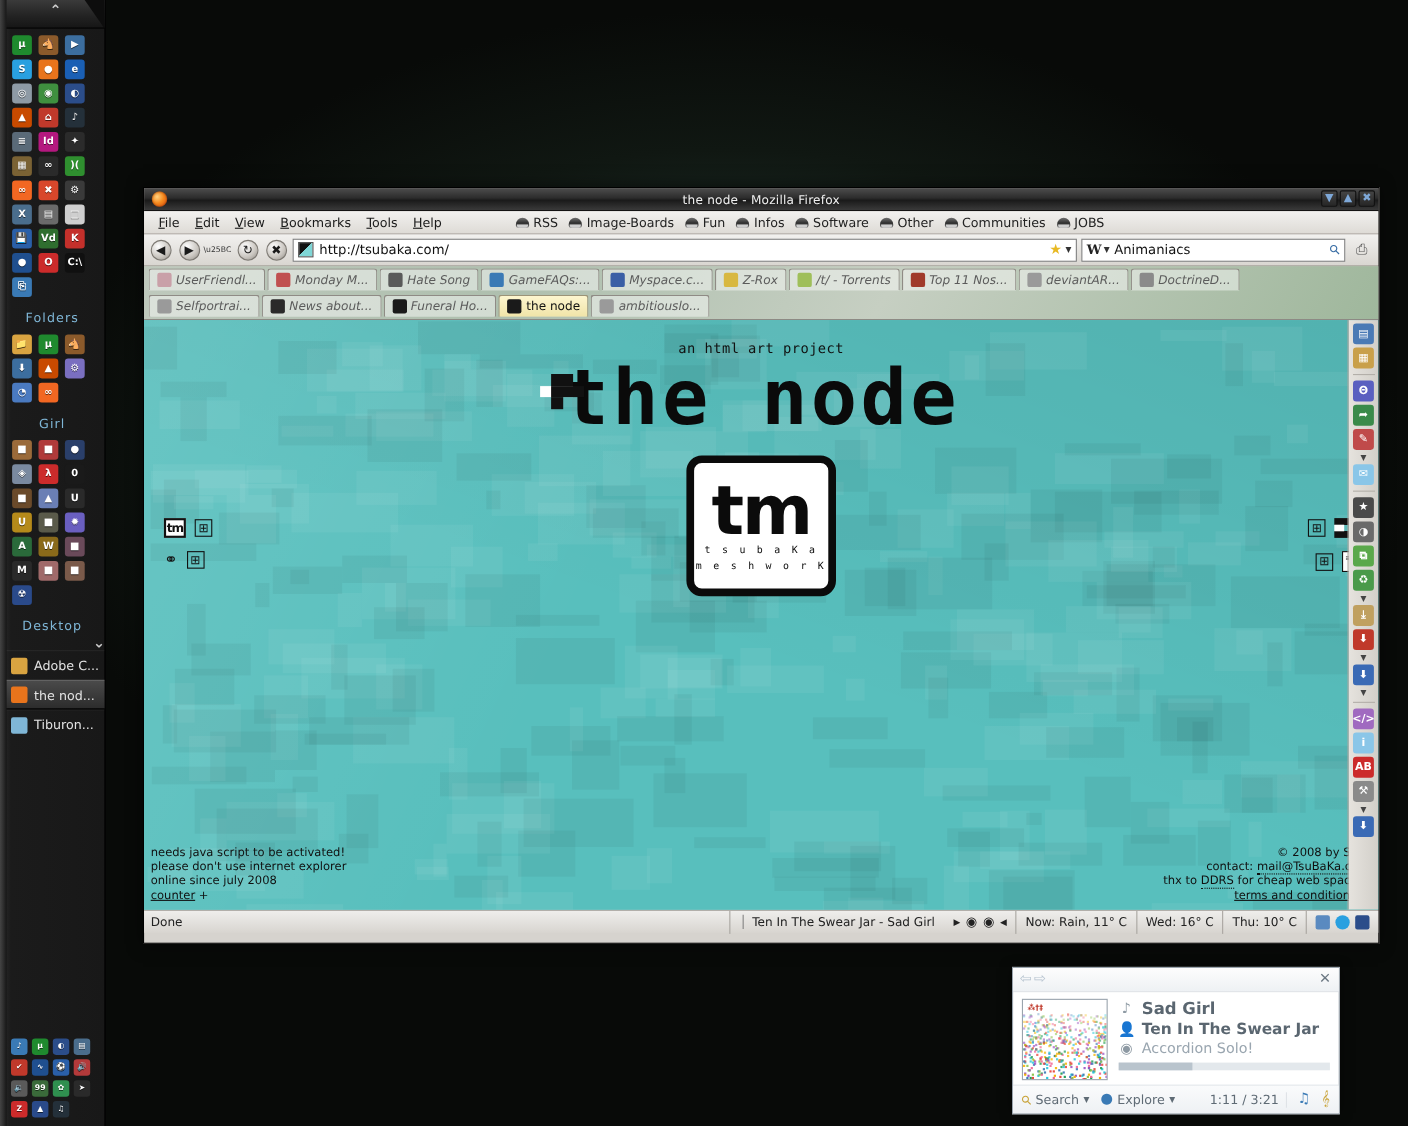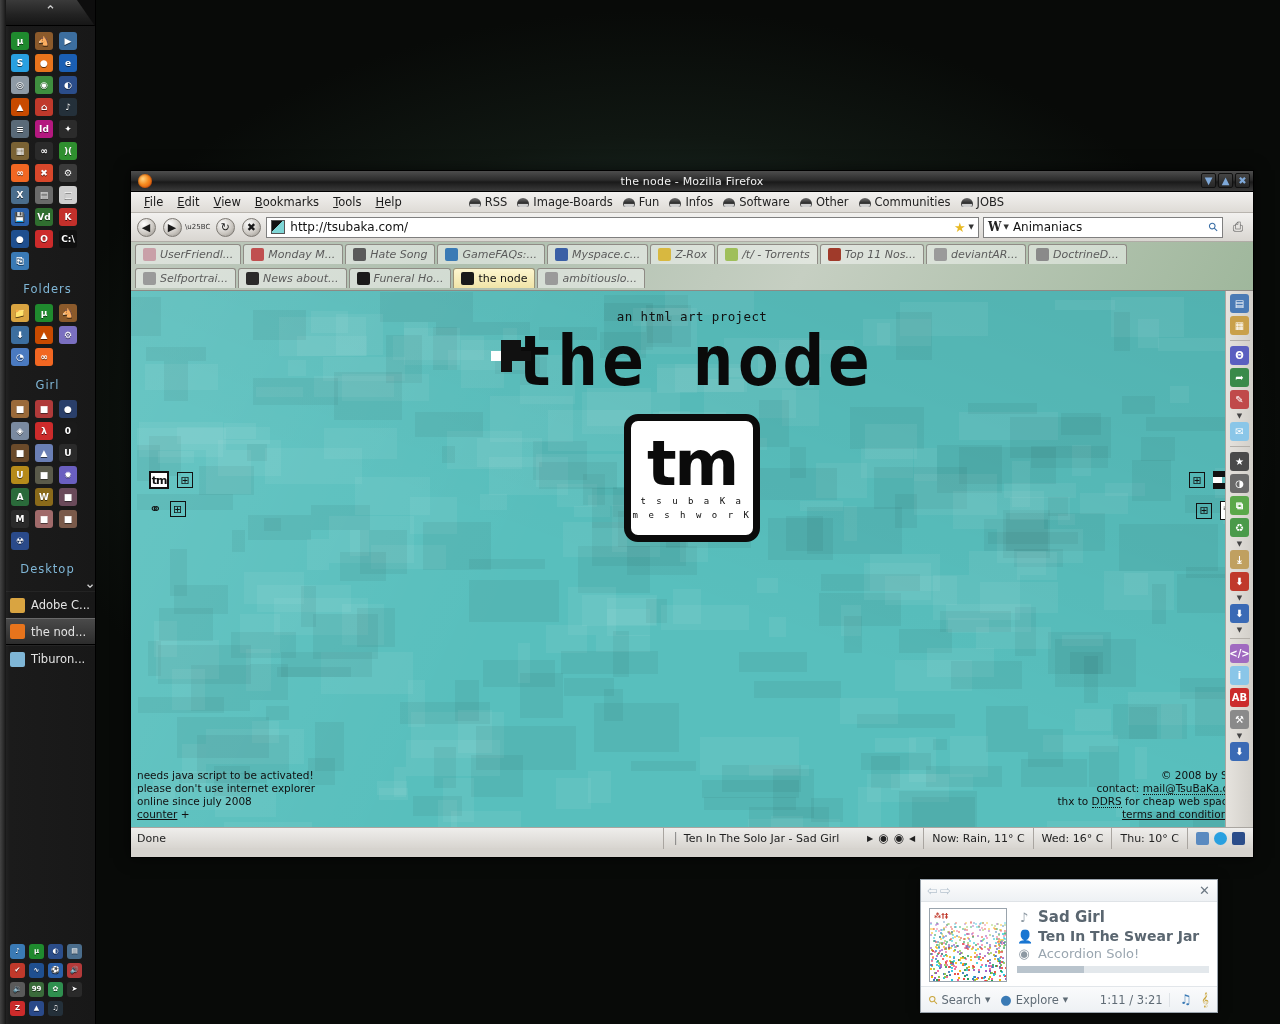--- a/index.html
+++ b/index.html
@@ -1009,21 +1009,21 @@
         <div class="si" style="background: rgb(138, 138, 138);">⚒</div>
         <div class="si-arrow">▼</div>
         <div class="si" style="background: rgb(58, 106, 181);">⬇</div>
       </div>
   </div>
 
   <div class="statusbar">
     <div class="sb-done">Done</div>
     <div class="sb-cell sb-song">
       <span style="color:#777">│</span>
-      <span style="flex:1">Ten In The Solo Jar - Sad Girl</span>
+      <span style="flex:1">Ten In The Swear Jar - Sad Girl</span>
       <span style="font-size:8px">▶</span>
       <span style="font-size:12px">◉</span>
       <span style="font-size:12px">◉</span>
       <span style="font-size:8px">◀</span>
     </div>
     <div class="sb-cell">Now: Rain, 11° C</div>
     <div class="sb-cell">Wed: 16° C</div>
     <div class="sb-cell">Thu: 10° C</div>
     <div class="sb-cell">
       <span class="sb-ico" style="background:#5a8ac0"></span>

